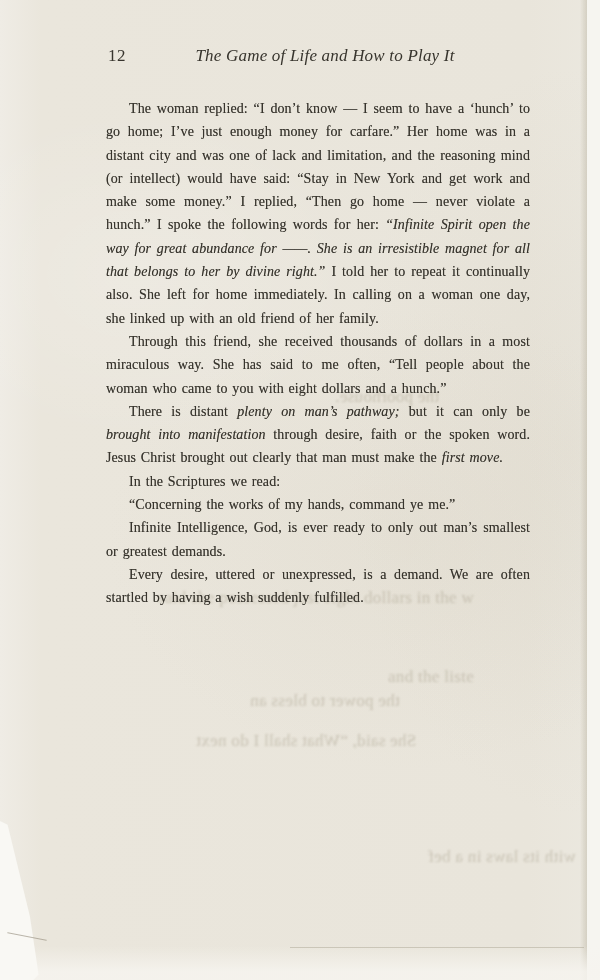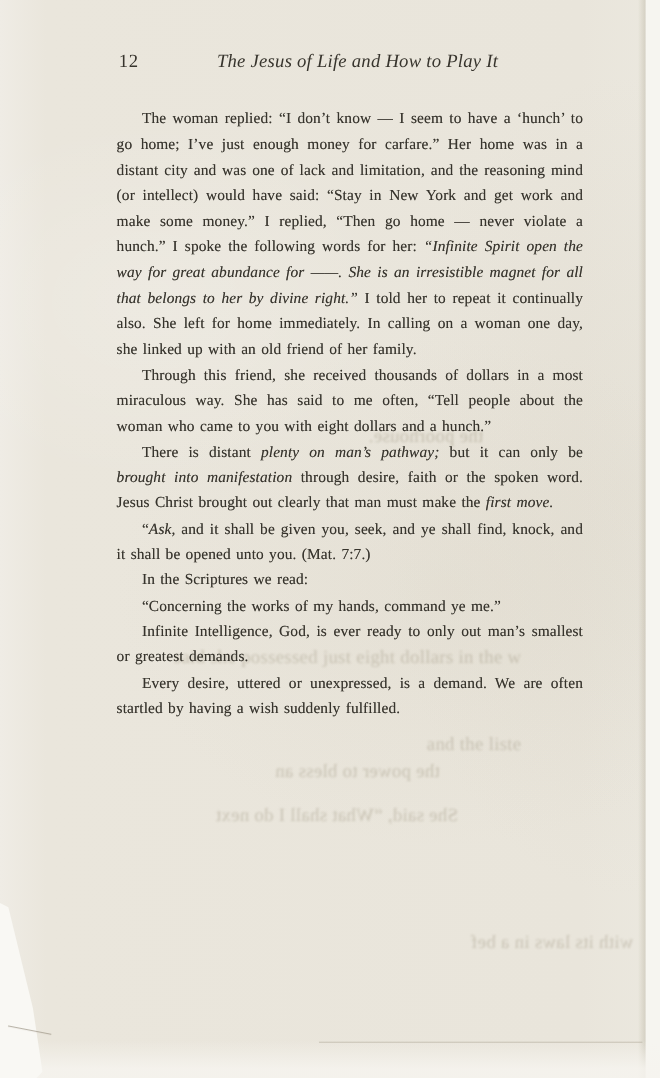--- a/index.html
+++ b/index.html
@@ -113,27 +113,26 @@
       <div class="bleed" style="left: 158px; top: 588px; text-align: right;">said she possessed just eight dollars in the w</div>
       <div class="bleed" style="left: 388px; top: 667px;">and the liste</div>
       <div class="bleed mir" style="left: 250px; top: 691px;">the power to bless an</div>
       <div class="bleed mir" style="left: 196px; top: 731px;">She said, “What shall I do next</div>
       <div class="bleed mir" style="left: 428px; top: 847px;">with its laws in a bef</div>
     </div>
 
   <div class="text-col">
     <div class="running-head">
       <span class="page-num">12</span>
-      <div class="book-title">The Jesus of Life and How to Play It</div>
+      <div class="book-title">The Game of Life and How to Play It</div>
     </div>
     <div class="body-text">
         <p><span>The woman replied: “I don’t know — I seem to have a ‘hunch’ to go home; I’ve just enough money for carfare.” Her home was in a distant city and was one of lack and limitation, and the reasoning mind (or intellect) would have said: “Stay in New York and get work and make some money.” I replied, “Then go home — never violate a hunch.” I spoke the following words for her: </span><span class="it">“Infinite Spirit open the way for great abundance for ——. She is an irresistible magnet for all that belongs to her by divine right.”</span><span> I told her to repeat it continually also. She left for home immediately. In calling on a woman one day, she linked up with an old friend of her family.</span></p>
         <p><span>Through this friend, she received thousands of dollars in a most miraculous way. She has said to me often, “Tell people about the woman who came to you with eight dollars and a hunch.”</span></p>
         <p><span>There is distant </span><span class="it">plenty on man’s pathway;</span><span> but it can only be </span><span class="it">brought into manifestation</span><span> through desire, faith or the spoken word. Jesus Christ brought out clearly that man must make the </span><span class="it">first move.</span></p>
-        <p><span>“</span><span class="it">Ask,</span><span> and it shall be given you, seek, and ye shall find, knock, and it shall be opened unto you. (Mat. 7:7.)</span></p>
         <p><span>In the Scriptures we read:</span></p>
         <p><span>“Concerning the works of my hands, command ye me.”</span></p>
         <p><span>Infinite Intelligence, God, is ever ready to only out man’s smallest or greatest demands.</span></p>
         <p><span>Every desire, uttered or unexpressed, is a demand. We are often startled by having a wish suddenly fulfilled.</span></p>
       </div>
   </div>
 
   <div class="seam-right"></div>
   <div class="edge-right"></div>
   <div class="edge-bottom"></div>

